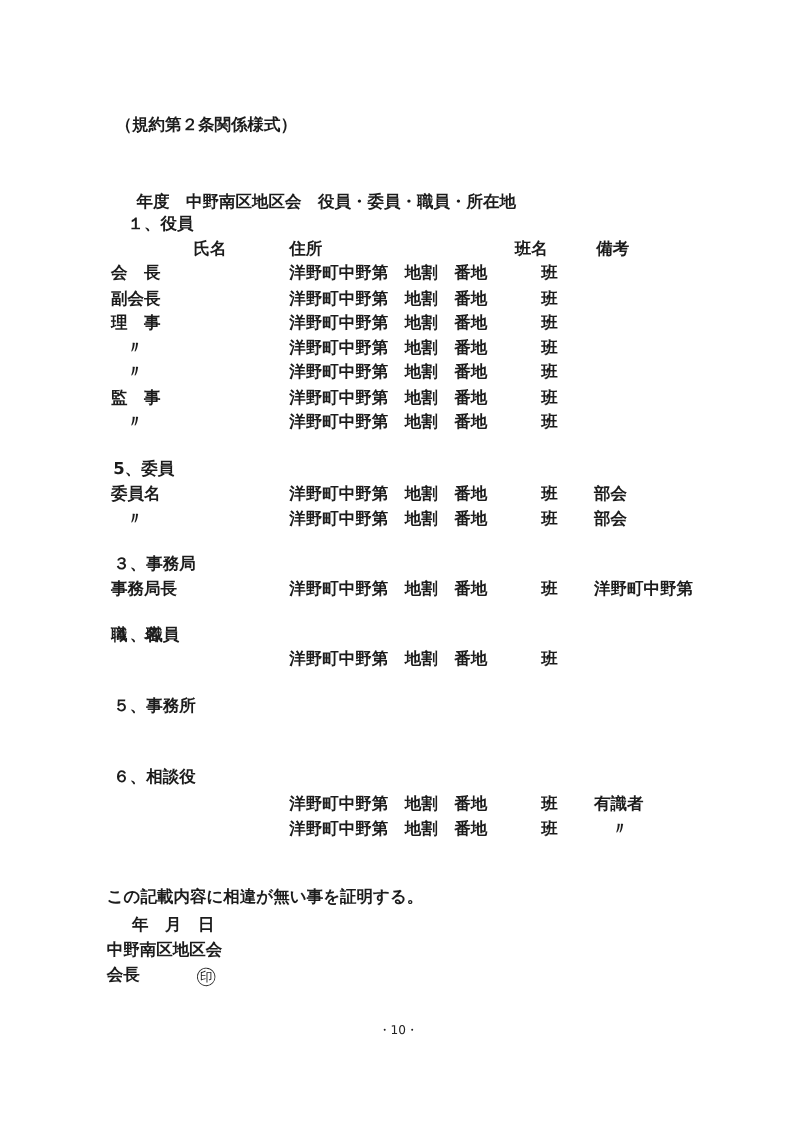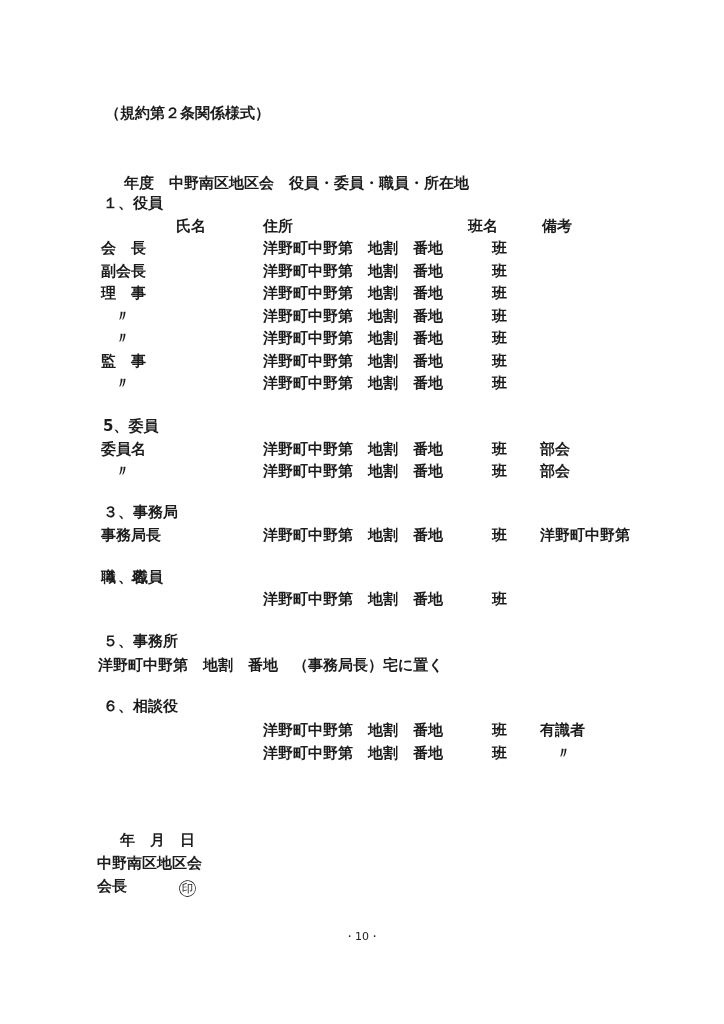--- a/index.html
+++ b/index.html
@@ -54,21 +54,21 @@
   }
 </style>
 </head>
 <body>
 
 <div class="page">
 
   <div class="t" style="left:105px; top:104px;">（規約第２条関係様式）</div>
   <div class="t" style="left:124px; top:149px;margin-top:25px;">年度　中野南区地区会　役員・委員・職員・所在地</div>
 
-  <div class="t heading" style="top:194px;">１、役員</div>
+  <div class="t heading" style="top:194px;margin-left:13px;">１、役員</div>
 
   <div class="t hdr-name" style="top:217px;">氏名</div>
   <div class="t hdr-addr" style="top:217px;">住所</div>
   <div class="t hdr-han" style="top:217px;">班名</div>
   <div class="t hdr-biko" style="top:217px;">備考</div>
 
   <div>
     <span class="t row-label" style="top:239px;">会　長</span>
     <span class="t col-addr" style="top:239px;">洋野町中野第　地割　番地</span>
     <span class="t col-han" style="top:239px;">班</span>
@@ -127,34 +127,34 @@
   </div>
 
   <div class="t heading" style="top:568px;">４、職員</div>
   <div>
     <span class="t row-label" style="top:568px;">職　名</span>
     <span class="t col-addr" style="top:590px;">洋野町中野第　地割　番地</span>
     <span class="t col-han" style="top:590px;">班</span>
   </div>
 
   <div class="t heading" style="top:632px;">５、事務所</div>
-  <div class="t" style="left:98px; top:656px;">洋野町中野第　地割　番地　（事務局長）宅に置く</div>
 
   <div class="t heading" style="top:697px;">６、相談役</div>
   <div>
     <span class="t col-addr" style="top:721px;">洋野町中野第　地割　番地</span>
     <span class="t col-han" style="top:721px;">班</span>
     <span class="t col-biko" style="top:721px;text-align:right;">有識者</span>
   </div>
   <div>
     <span class="t col-addr" style="top:744px;">洋野町中野第　地割　番地</span>
     <span class="t col-han" style="top:744px;">班</span>
     <span class="t" style="left:556px; top:744px;">〃</span>
   </div>
 
+  <div class="t footer-left" style="top:806px;">この記載内容に相違が無い事を証明する。</div>
   <div class="t" style="left:120px; top:831px;">年　月　日</div>
   <div class="t footer-left" style="top:854px;">中野南区地区会</div>
   <div class="t footer-left" style="top:877px;">会長</div>
   <div class="seal">㊞</div>
 
   <div class="page-number">・10・</div>
 
 </div>
 
 </body></html>

